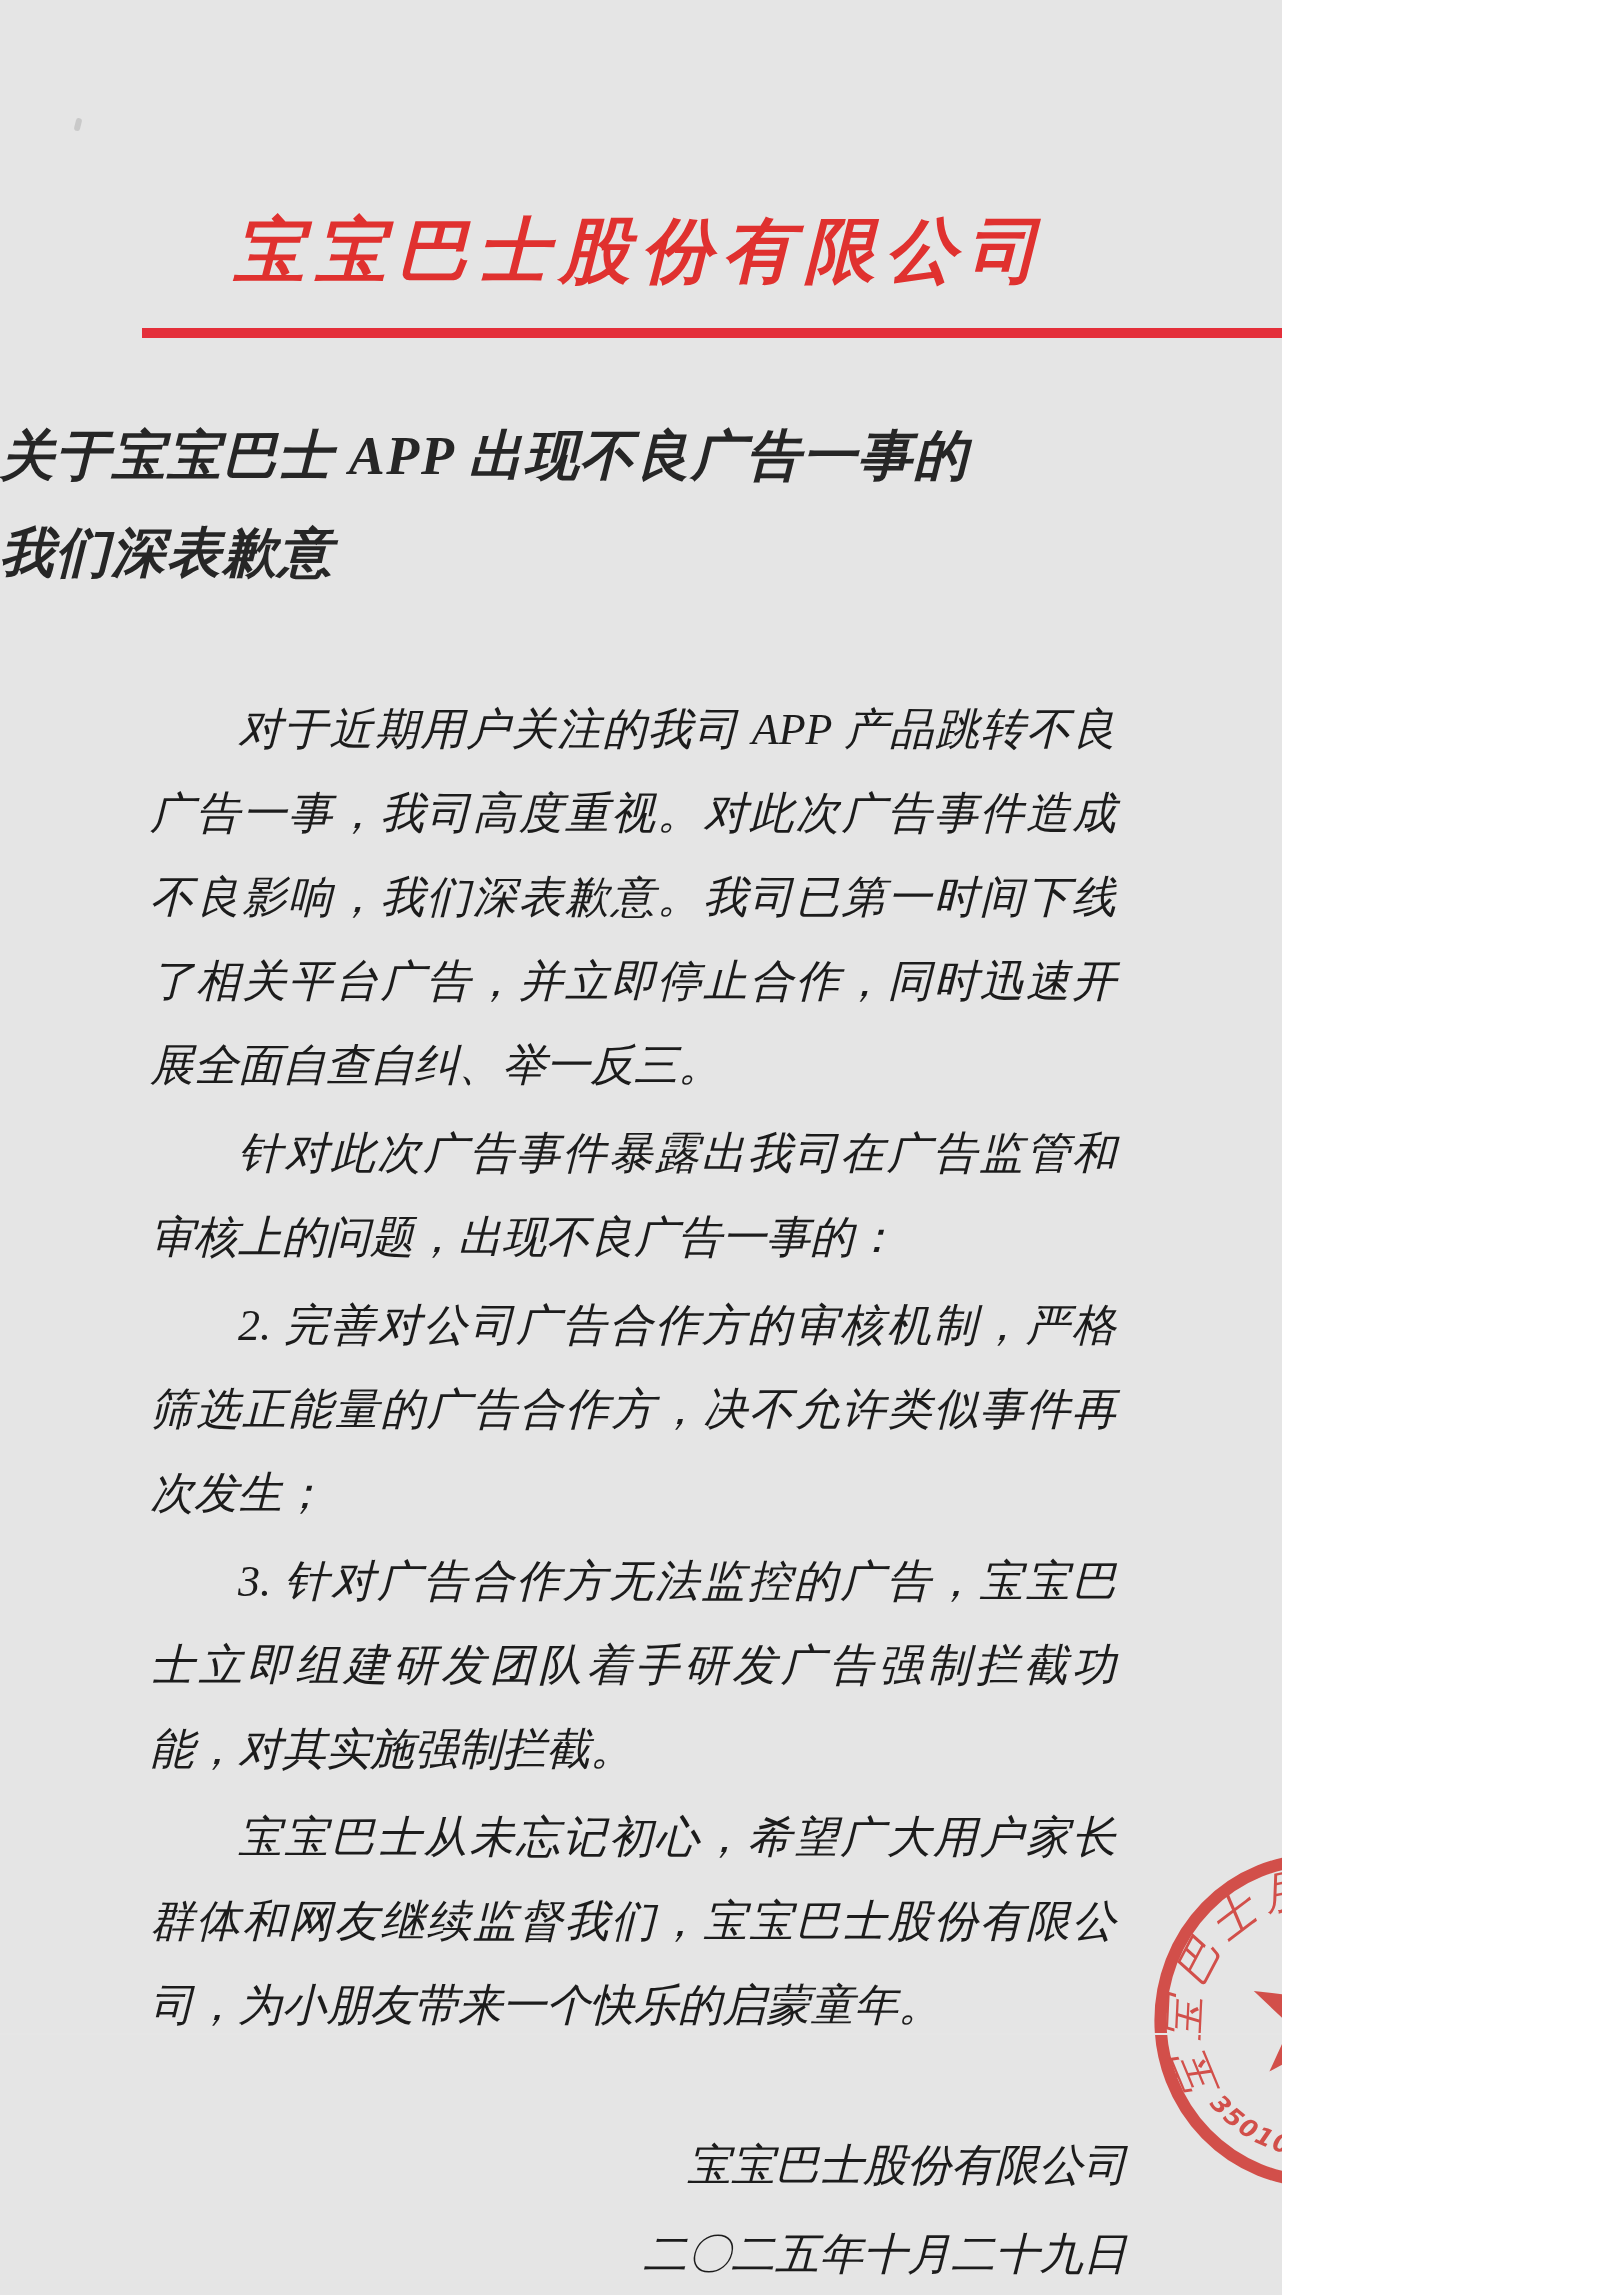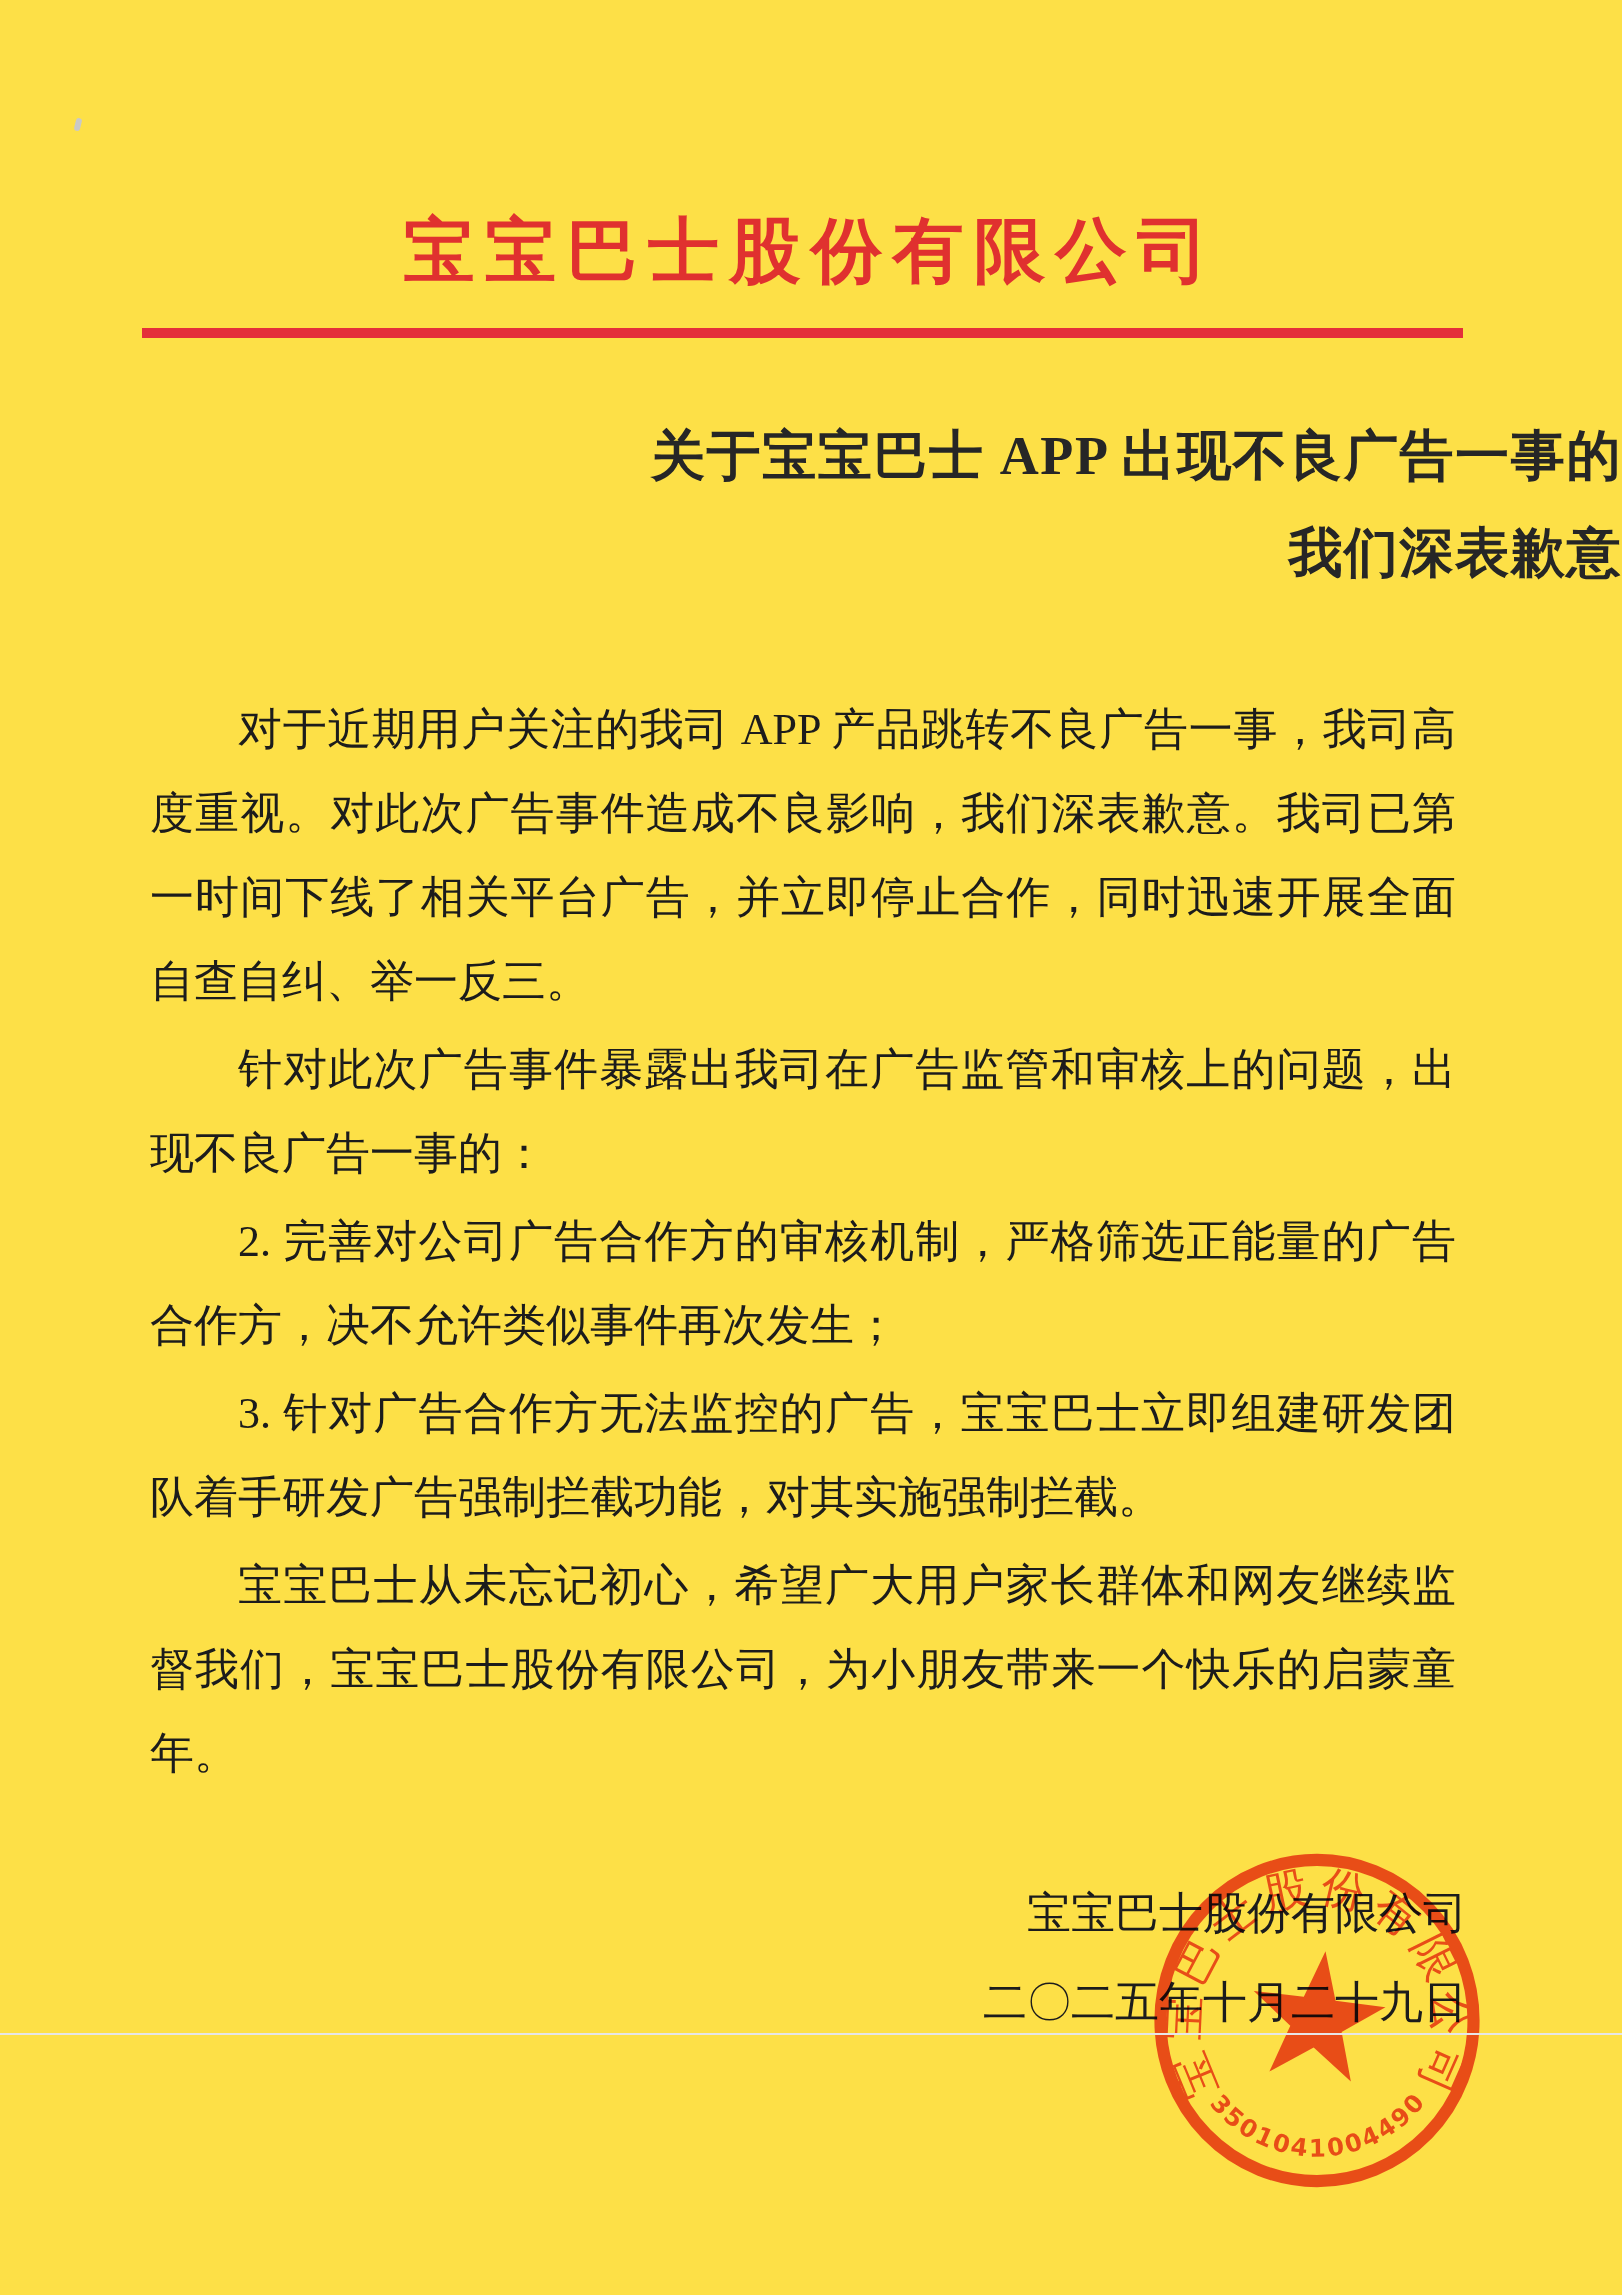--- a/index.html
+++ b/index.html
@@ -1,42 +1,43 @@
 <!DOCTYPE html>
 <html style="font-size:13px"><head>
 <meta charset="utf-8">
 <style>
   html,body{margin:0;padding:0;background:#ffffff;}
   .page{
     position:relative;
-    width:1622px;height:2295px;
-    background:#fde047;
+    width:1282px;height:2295px;
+    background:#e5e5e5;
     overflow:hidden;
     font-family:"Liberation Serif","DejaVu Serif",serif;
     color:#1c1c1c;
+    font-style:italic;
   }
   .letterhead{
     padding-top:216px;
     text-align:center;
     font-size:71px;
     line-height:1;
     font-weight:600;
     letter-spacing:10.5px;
     color:#e0312f;
     white-space:nowrap;
   }
   .rule{
     margin-top:41px;
     margin-left:142px;
     width:1321px;height:9.7px;
     background:#e42f3a;
   }
   .doc-title{
     margin-top:70px;
-    text-align:right;
+    text-align:left;
     font-size:54px;
     font-weight:bold;
     line-height:97px;
     color:#262626;
     letter-spacing:1.6px;
   }
   .body-text{
     margin-top:86px;
     padding-left:146px;
     padding-right:162px;

